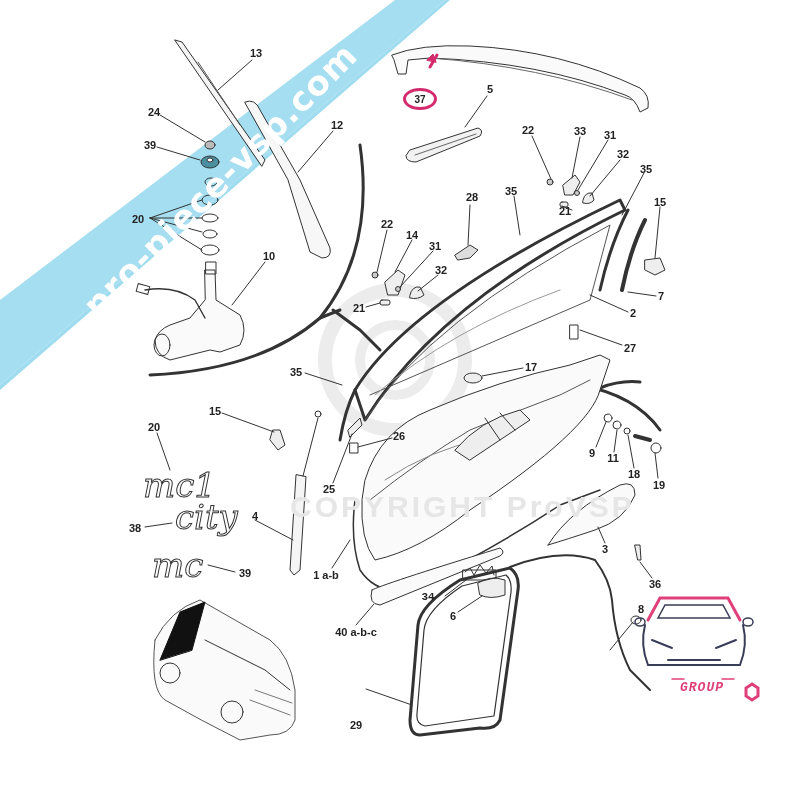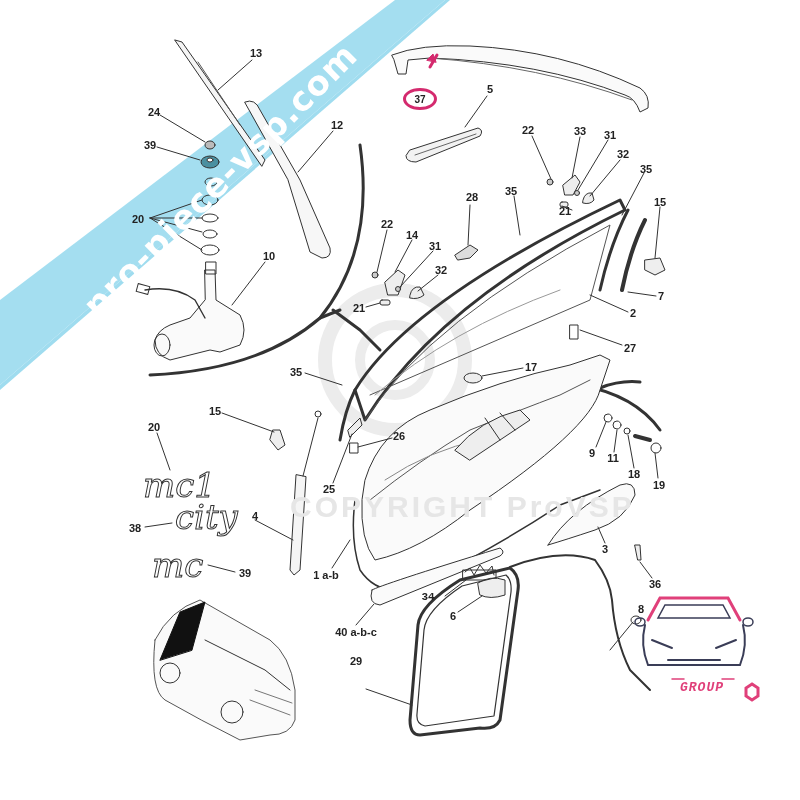--- a/index.html
+++ b/index.html
@@ -259,17 +259,17 @@
       <div class="lbl" style="left: 135px; top: 528px;">38</div>
       <div class="lbl" style="left: 255px; top: 516px;">4</div>
       <div class="lbl" style="left: 605px; top: 549px;">3</div>
       <div class="lbl" style="left: 245px; top: 573px;">39</div>
       <div class="lbl" style="left: 326px; top: 575px;">1 a-b</div>
       <div class="lbl" style="left: 655px; top: 584px;">36</div>
       <div class="lbl" style="left: 428px; top: 597px; font-family: Liberation Mono, monospace;">34</div>
       <div class="lbl" style="left: 641px; top: 609px;">8</div>
       <div class="lbl" style="left: 453px; top: 616px;">6</div>
       <div class="lbl" style="left: 356px; top: 632px;">40 a-b-c</div>
-      <div class="lbl" style="left: 356px; top: 661px;">29</div>
+      <div class="lbl" style="left: 356px; top: 725px;">29</div>
     </div>
 
   <div class="logo-group">GROUP</div>
 </div>
 
 </body></html>

